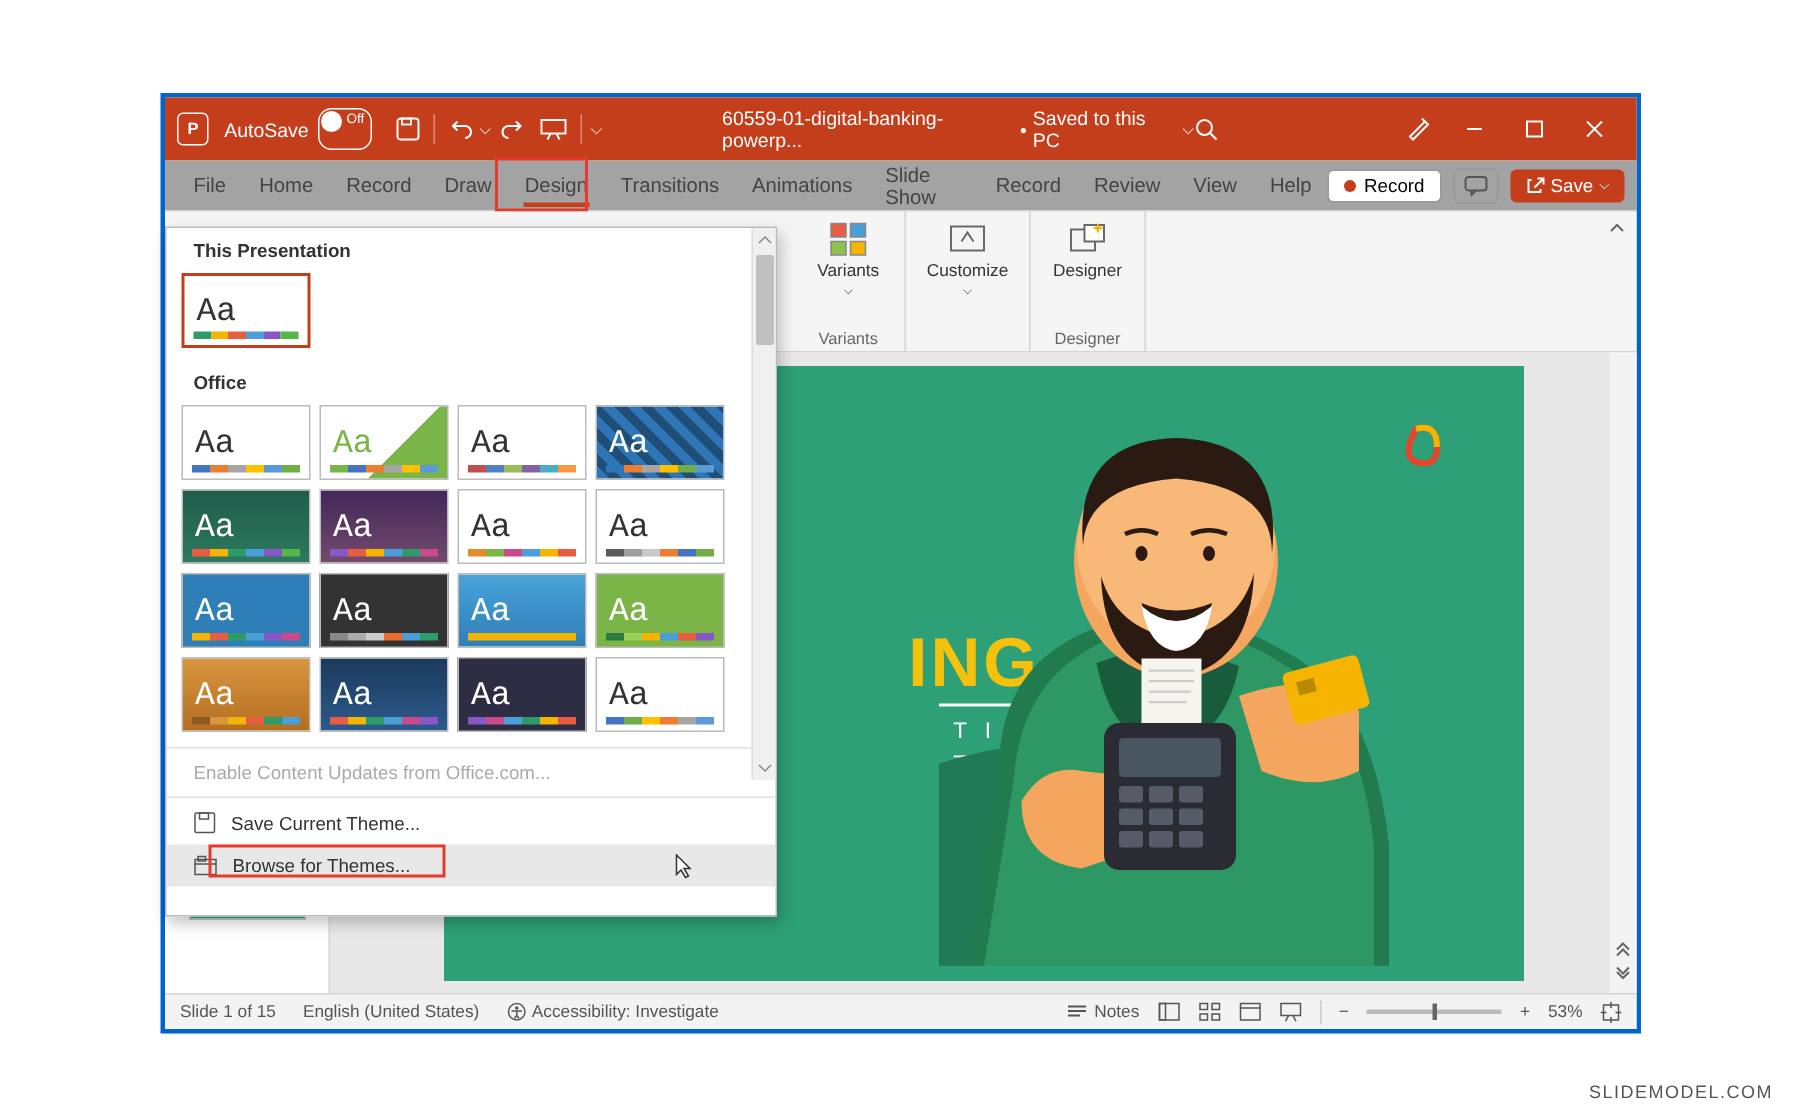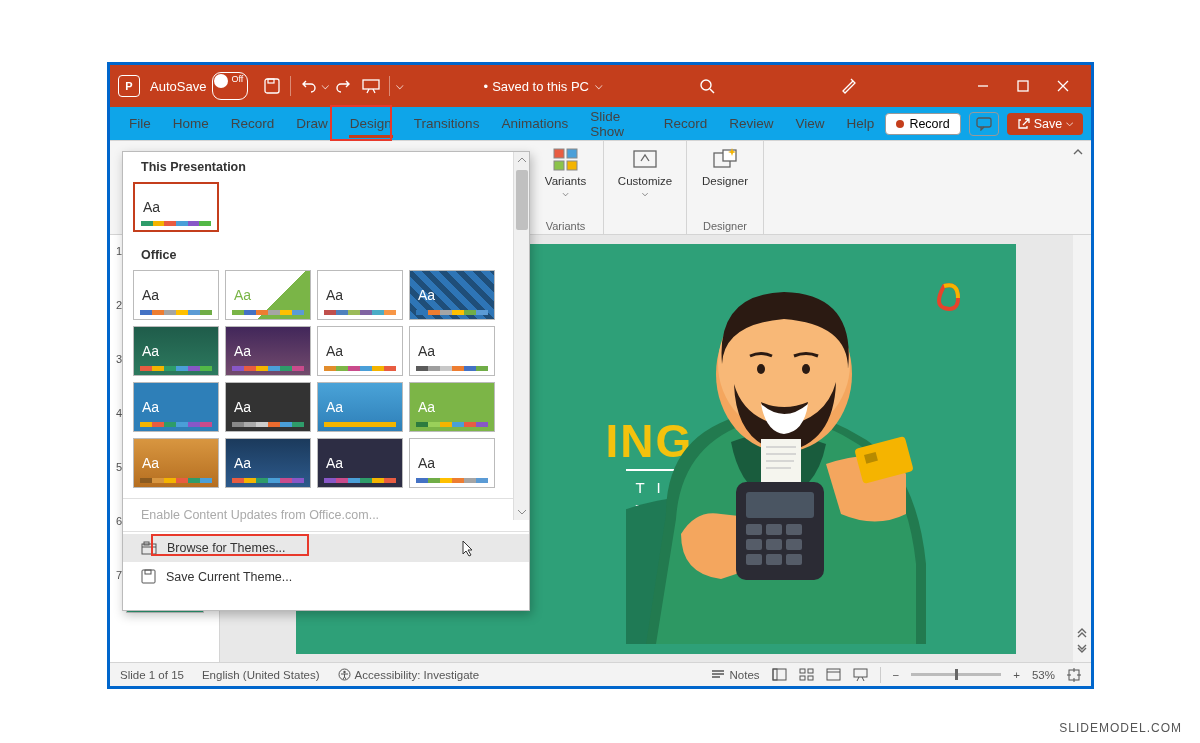--- a/index.html
+++ b/index.html
@@ -10,21 +10,21 @@
   .autosave-toggle { display: inline-flex; align-items: center; gap: 6px; margin-right: 10px; }
   .toggle-pill { width: 36px; height: 28px; border: 1.5px solid #fff; border-radius: 9px; position: relative; }
   .toggle-knob { position: absolute; left: 1px; top: 1px; width: 14px; height: 14px; background: #fff; border-radius: 50%; }
   .toggle-off { position: absolute; right: 4px; top: 1px; font-size: 9px; }
   .tb-icon { width: 18px; height: 18px; margin: 0 5px; display: inline-flex; align-items: center; justify-content: center; }
   .tb-sep { width: 1px; height: 20px; background: rgba(255,255,255,0.4); margin: 0 4px; }
   .filename { margin-left: 80px; display: flex; align-items: center; gap: 4px; }
   .search-area { margin-left: auto; margin-right: 120px; }
   .win-controls { display: flex; gap: 0; margin-left: auto; }
   .win-btn { width: 40px; height: 30px; display: flex; align-items: center; justify-content: center; }
-  .ribbon-tabs { height: 34px; background: #0ea5e9; border-bottom: 1px solid #d4d4d4; display: flex; align-items: center; padding: 0 8px; font-size: 13.5px; }
+  .ribbon-tabs { height: 34px; background: #a3a3a3; border-bottom: 1px solid #d4d4d4; display: flex; align-items: center; padding: 0 8px; font-size: 13.5px; }
   .tab { padding: 0 11px; height: 34px; display: flex; align-items: center; cursor: pointer; color: #444; }
   .tab.active { position: relative; }
   .tab.active::after { content: ""; position: absolute; bottom: 3px; left: 10px; right: 10px; height: 2.5px; background: #c43e1c; }
   .design-highlight { position: absolute; border: 2.5px solid #e8392b; pointer-events: none; }
   .ribbon-actions { margin-left: auto; display: flex; align-items: center; gap: 8px; }
   .record-btn { border: 1px solid #999; border-radius: 4px; padding: 3px 10px; display: flex; align-items: center; gap: 5px; font-size: 12.5px; background: #fff; }
   .record-dot { width: 8px; height: 8px; background: #c43e1c; border-radius: 50%; }
   .comment-btn { border: 1px solid #999; border-radius: 4px; width: 30px; height: 24px; display: flex; align-items: center; justify-content: center; }
   .share-btn { background: #c43e1c; color: #fff; border-radius: 4px; padding: 4px 10px; display: flex; align-items: center; gap: 4px; font-size: 12.5px; }
   .ribbon-content { height: 94px; background: #f5f5f5; border-bottom: 1px solid #d4d4d4; display: flex; position: relative; }
@@ -43,21 +43,21 @@
   .man-figure { position: absolute; right: 50px; top: 20px; width: 340px; height: 380px; }
   .statusbar { height: 24px; background: #f3f3f3; border-top: 1px solid #d4d4d4; display: flex; align-items: center; font-size: 11.5px; color: #555; padding: 0 10px; gap: 18px; }
   .status-right { margin-left: auto; display: flex; align-items: center; gap: 12px; }
   .zoom-slider { width: 90px; height: 3px; background: #bbb; position: relative; }
   .zoom-thumb { position: absolute; left: 44px; top: -4px; width: 3px; height: 11px; background: #666; }
   .themes-dropdown { position: absolute; left: 0px; top: 0px; width: 408px; height: 460px; background: #fff; border: 1px solid #bbb; box-shadow: 2px 4px 10px rgba(0,0,0,0.25); z-index: 50; }
   .dd-header { padding: 8px 18px 6px; font-size: 12.5px; font-weight: 600; color: #333; }
   .dd-thumb-row { display: flex; gap: 6px; padding: 2px 10px 8px; flex-wrap: wrap; }
   .theme-thumb { width: 86px; height: 50px; border: 1px solid #bbb; position: relative; background: #fff; display: flex; align-items: center; padding-left: 8px; }
   .theme-thumb.selected { border: 2px solid #c43e1c; }
-  .theme-aa { font-size: 14px; font-family: Liberation Sans, sans-serif; }
+  .theme-aa { font-size: 22px; font-family: Liberation Mono, monospace; }
   .theme-strip { position: absolute; bottom: 4px; left: 6px; right: 6px; height: 5px; display: flex; }
   .theme-strip span { flex: 1; }
   .dd-divider { height: 1px; background: #e0e0e0; margin: 2px 0; }
   .dd-scroll { position: absolute; right: 0; top: 0; bottom: 90px; width: 16px; background: #f0f0f0; border-left: 1px solid #ddd; }
   .dd-scroll-thumb { position: absolute; top: 18px; width: 12px; left: 2px; height: 60px; background: #c0c0c0; border-radius: 2px; }
   .dd-item { padding: 7px 18px; font-size: 12.5px; color: #333; display: flex; align-items: center; gap: 10px; }
   .dd-item.disabled { color: #aaa; }
   .dd-item.hover { background: #e8e8e8; }
   .browse-highlight { position: absolute; border: 2px solid #e8392b; pointer-events: none; }
   .watermark { position: absolute; right: 18px; bottom: 8px; font-size: 12px; letter-spacing: 1px; color: #555; }
@@ -99,20 +99,21 @@
     <div class="tb-icon">
       <svg width="18" height="16" viewBox="0 0 18 16">
           <rect x="1" y="2" width="16" height="9" fill="none" stroke="#fff" stroke-width="1.3"></rect>
           <path d="M7 11 L5 15 M11 11 L13 15" stroke="#fff" stroke-width="1.3"></path>
         </svg>
     </div>
     <div class="tb-sep"></div>
     <span style="font-size:10px;margin-left:2px">⌵</span>
 
     <div class="filename">
+      <span>60559-01-digital-banking-powerp...</span>
       <span>•</span>
       <span>Saved to this PC</span>
       <span style="font-size:10px;margin-left:2px">⌵</span>
     </div>
 
     <div class="search-area">
       <svg width="16" height="16" viewBox="0 0 16 16">
           <circle cx="7" cy="7" r="5" fill="none" stroke="#fff" stroke-width="1.4"></circle>
           <path d="M11 11 L15 15" stroke="#fff" stroke-width="1.4"></path>
         </svg>
@@ -367,21 +368,21 @@
         </div>
       <span>+</span>
       <span>53%</span>
       <svg width="14" height="14">
           <rect x="2" y="2" width="10" height="10" fill="none" stroke="#555"></rect>
           <path d="M7 0 V4 M7 10 V14 M0 7 H4 M10 7 H14" stroke="#555"></path>
         </svg>
     </div>
   </div>
 
-  <div class="themes-dropdown" style="left:12px; top:86px;">
+  <div class="themes-dropdown" style="left:0; top:86px;">
     <div class="dd-header">This Presentation</div>
     <div class="dd-thumb-row">
       <div class="theme-thumb selected">
         <span class="theme-aa" style="color:#333">Aa</span>
         <div class="theme-strip">
             <span style="background:#2e9c6a"></span>
             <span style="background:#f4b400"></span>
             <span style="background:#e85c41"></span>
             <span style="background:#4a9fd8"></span>
             <span style="background:#8857c7"></span>
@@ -573,36 +574,36 @@
       <div class="dd-scroll-thumb"></div>
       <svg width="12" height="12" style="position:absolute;bottom:2px;left:2px">
           <path d="M2 4 L6 8 L10 4" stroke="#888" fill="none"></path>
         </svg>
     </div>
     <div class="dd-divider"></div>
     <div class="dd-item disabled">
       <span>Enable Content Updates from Office.com...</span>
     </div>
     <div class="dd-divider"></div>
+    <div class="dd-item">
+      <svg width="15" height="15">
+          <rect x="1" y="1" width="13" height="13" rx="1" fill="none" stroke="#555"></rect>
+          <rect x="4" y="1" width="6" height="4" fill="none" stroke="#555"></rect>
+        </svg>
+      <span>Save Current Theme...</span>
+    </div>
     <div class="dd-item hover" style="position:relative">
       <svg width="16" height="14">
           <rect x="1" y="3" width="14" height="10" fill="none" stroke="#555"></rect>
           <path d="M1 6 H15" stroke="#555"></path>
           <rect x="3" y="1" width="5" height="3" fill="none" stroke="#555"></rect>
         </svg>
       <span>Browse for Themes...</span>
       <svg width="14" height="18" style="position:absolute;right:54px;top:6px">
           <path d="M2 1 L2 14 L5 11 L8 16 L10 15 L7 10 L11 10 Z" fill="#fff" stroke="#333" stroke-width="1"></path>
         </svg>
       <div class="browse-highlight" style="left:28px; top:0; width:158px; height:22px;"></div>
     </div>
-    <div class="dd-item">
-      <svg width="15" height="15">
-          <rect x="1" y="1" width="13" height="13" rx="1" fill="none" stroke="#555"></rect>
-          <rect x="4" y="1" width="6" height="4" fill="none" stroke="#555"></rect>
-        </svg>
-      <span>Save Current Theme...</span>
-    </div>
   </div>
 
 </div>
 
 <div class="watermark">SLIDEMODEL.COM</div>
 
 </body></html>

